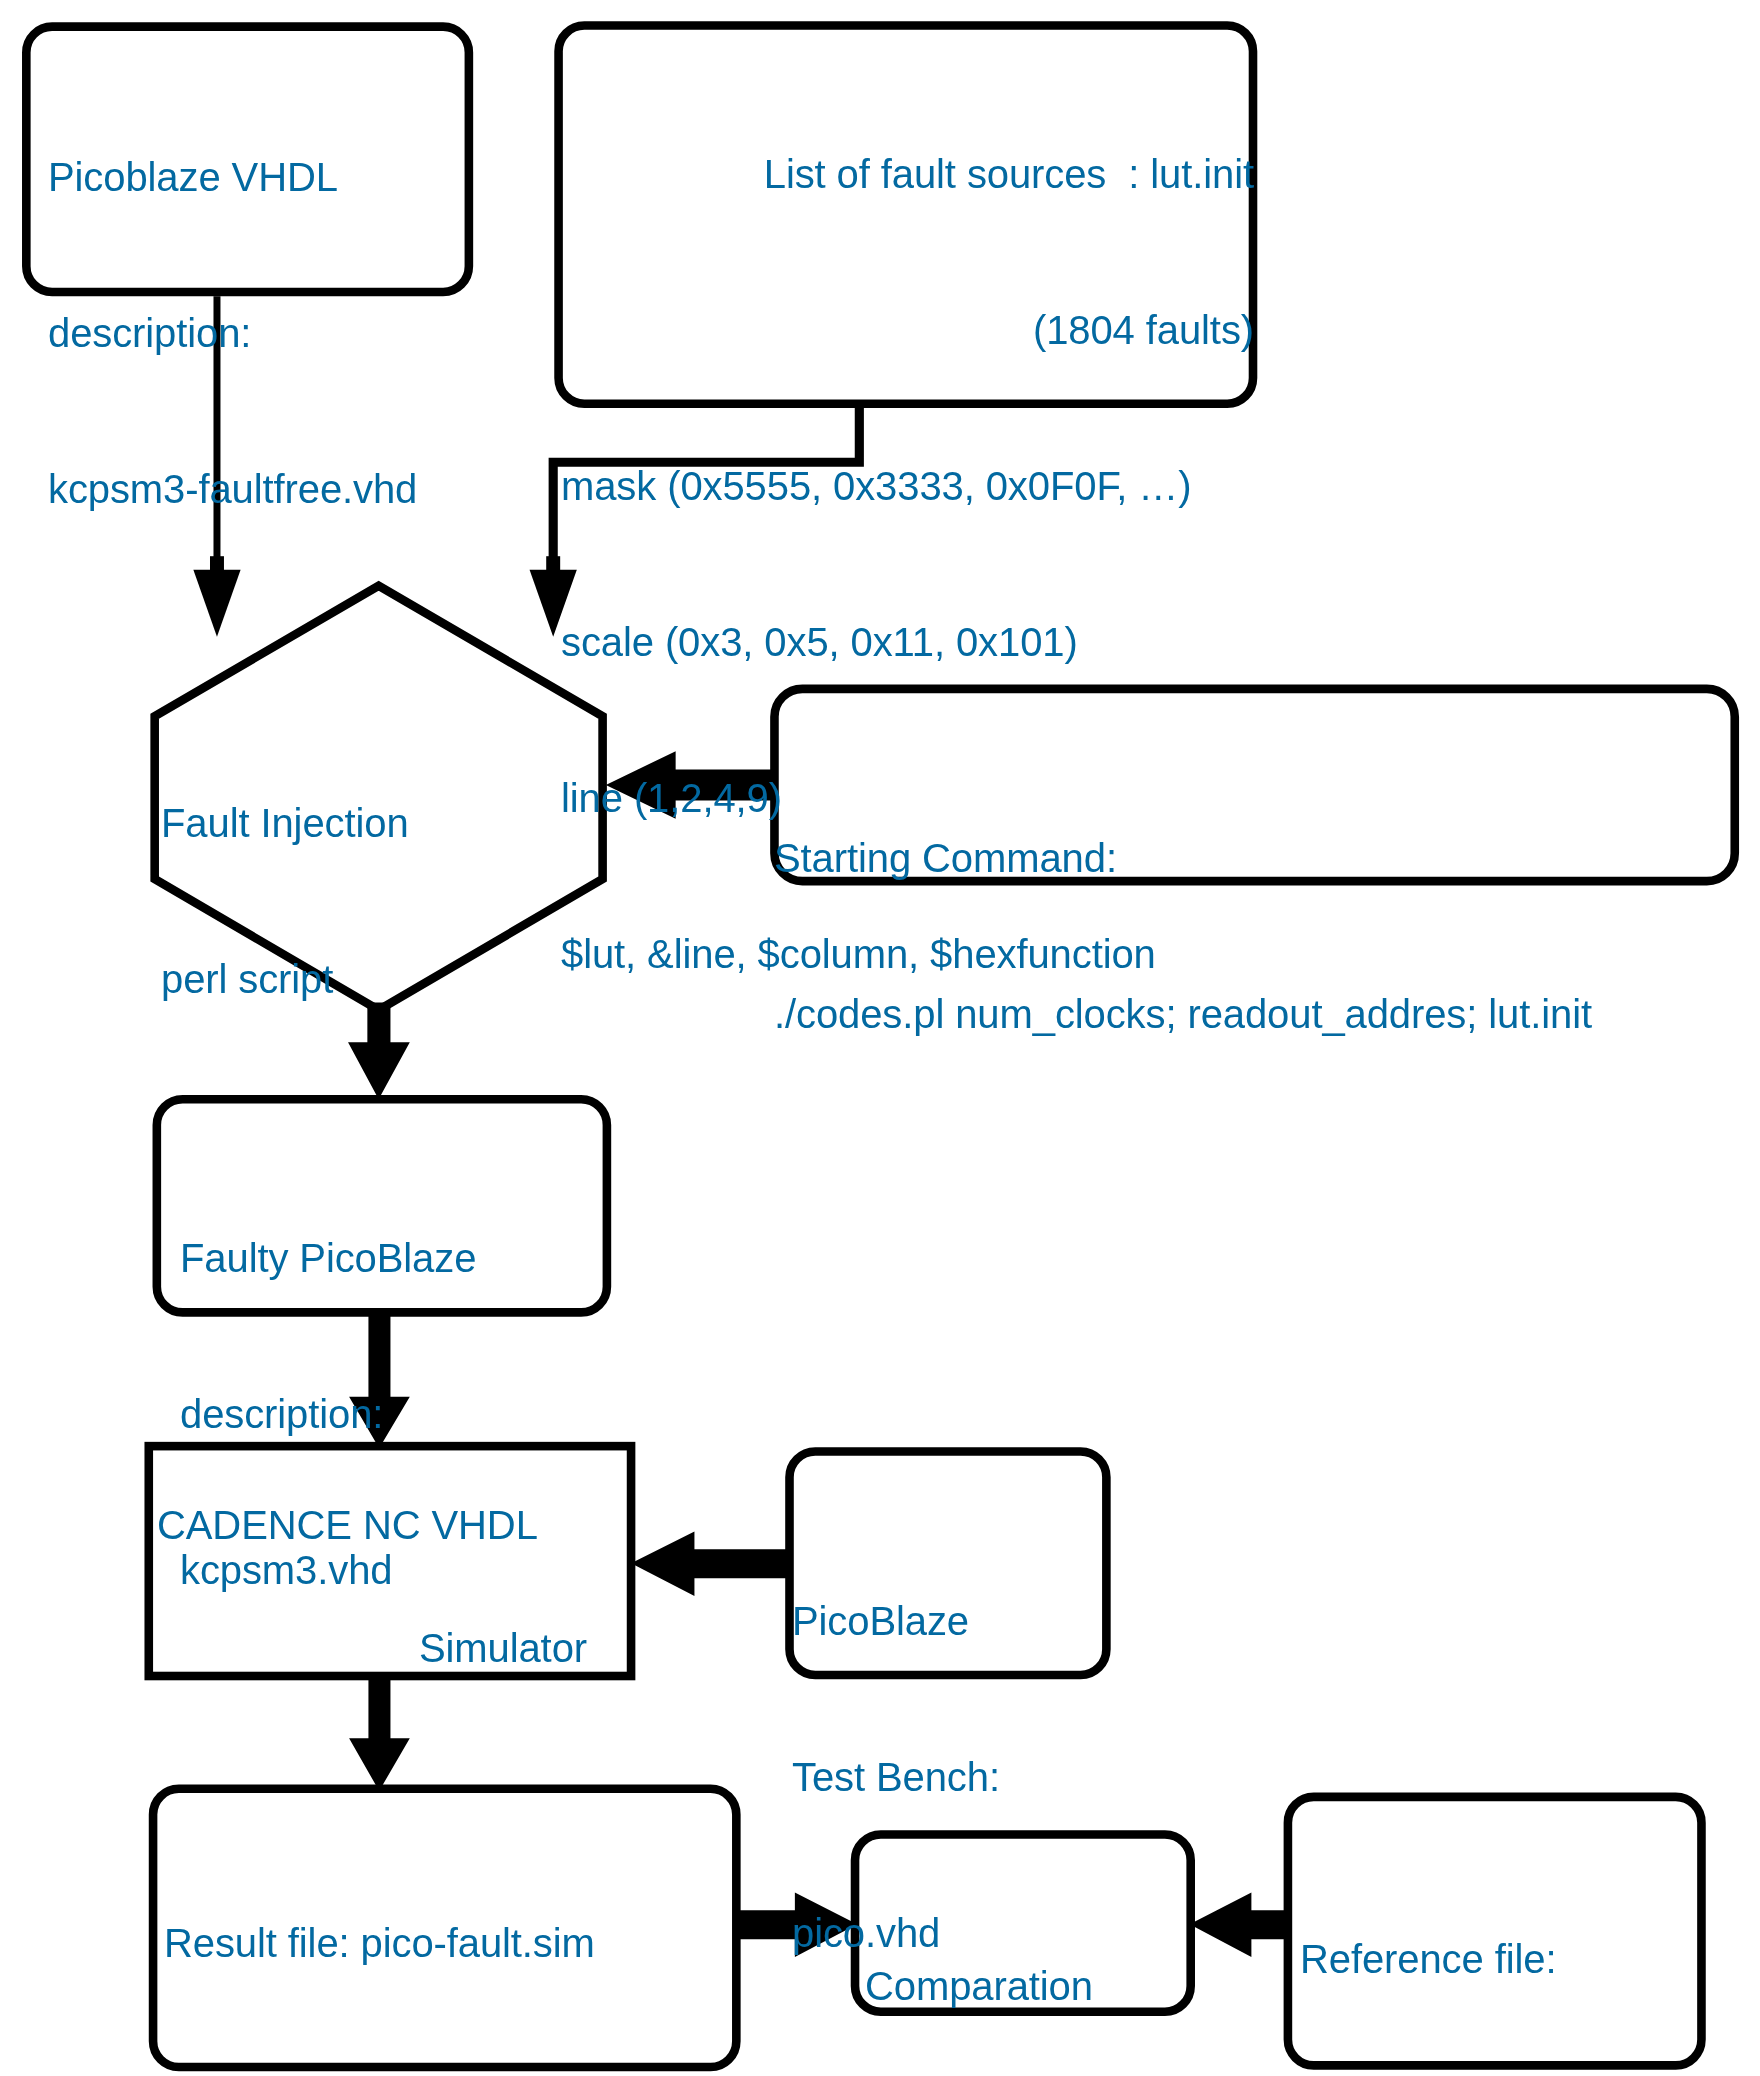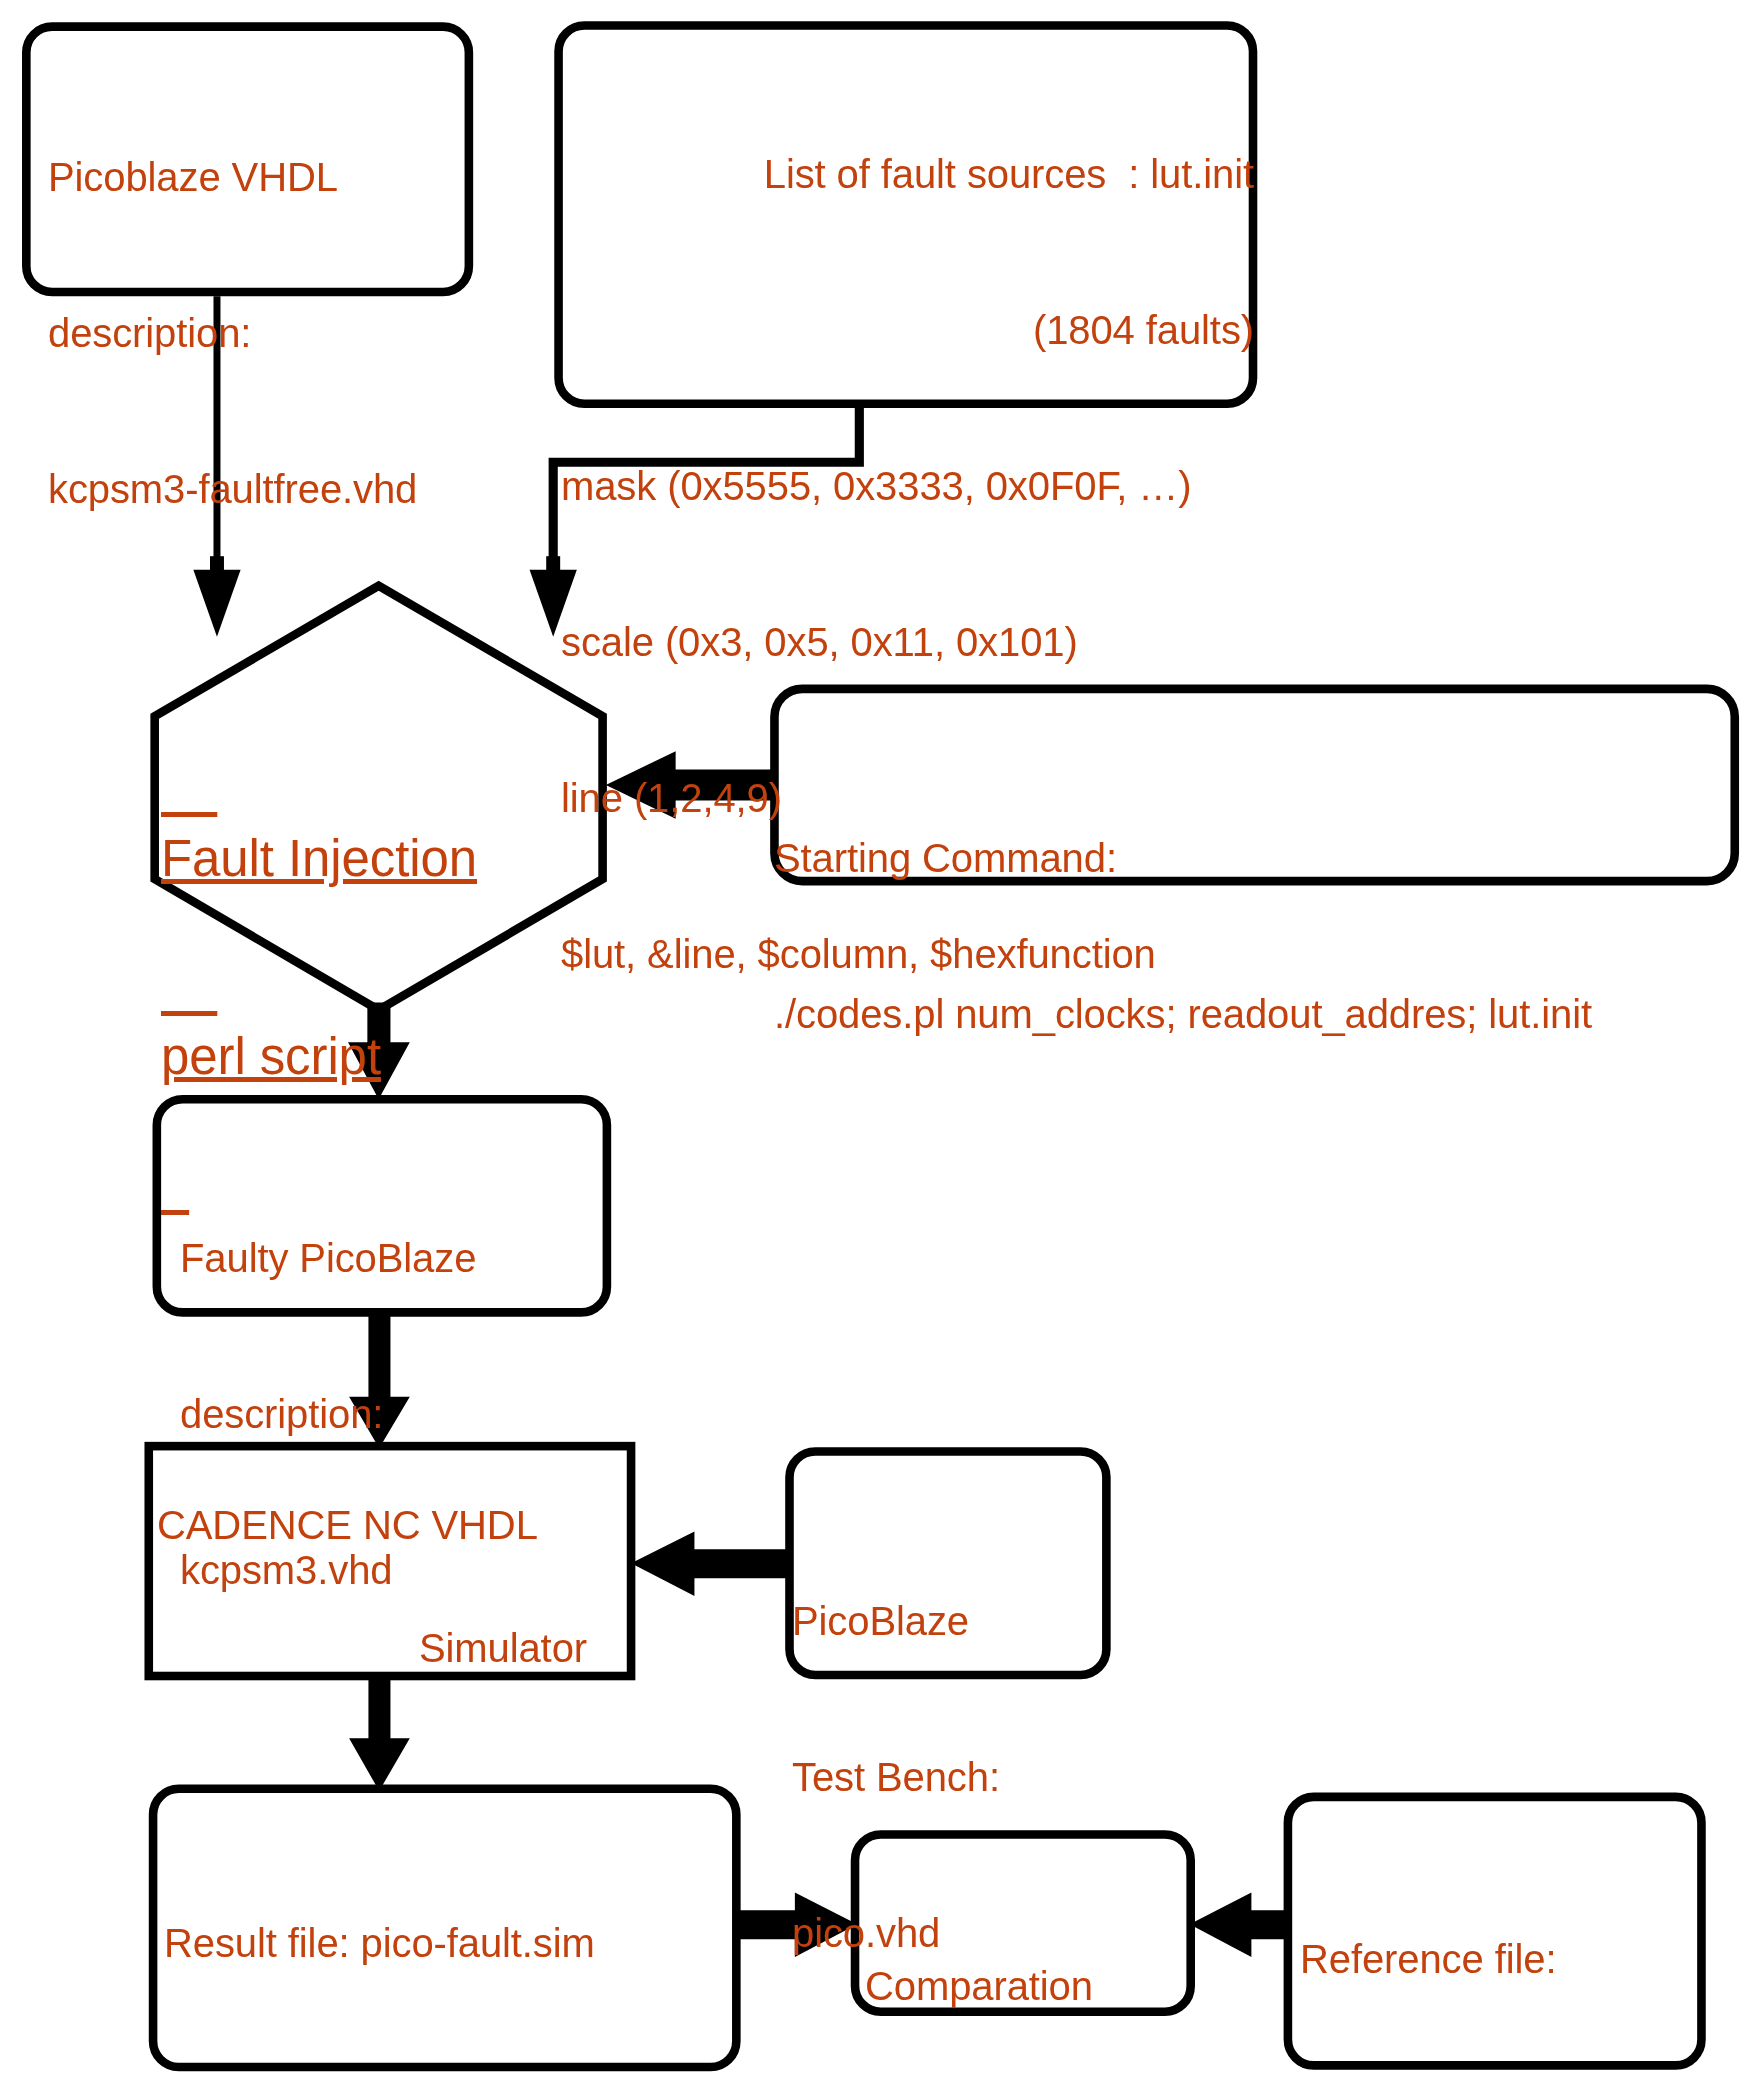--- a/index.html
+++ b/index.html
@@ -18,33 +18,33 @@
   }
   #shapes {
     position: absolute;
     left: 0;
     top: 0;
     width: 1760px;
     height: 2077px;
   }
   .node-text {
     position: absolute;
-    color: #c2410c;
+    color: #0369a1;
     font-family: "Liberation Sans", sans-serif;
     white-space: pre;
     line-height: 1.30;
     letter-spacing: -0.1px;
   }
   .t-center { text-align: right; }
   .t-left   { text-align: left; }
 
   
   #txt-picoblaze-vhdl   { left: 48px;   top: 47px;   width: 424px;  font-size: 40px; }
   #txt-fault-sources    { left: 561px; top: 44px;   width: 693px; font-size: 40px; }
-  #txt-fault-injection  { left: 161px;  top: 693px; width: 435px;  font-size: 51px; text-decoration: underline; }
+  #txt-fault-injection  { left: 161px;  top: 693px; width: 435px;  font-size: 40px; }
   #txt-starting-command { left: 774px; top: 728px; width: 913px; font-size: 40px; }
   #txt-faulty-pico      { left: 180px;  top: 1128px; width: 424px;  font-size: 40px; }
   #txt-cadence-line1    { left: 157px;  top: 1499px; width: 430px;  font-size: 40px; }
   #txt-cadence-line2    { left: 157px;  top: 1622px; width: 430px;  font-size: 40px; }
   #txt-testbench        { left: 792px; top: 1491px; width: 322px;  font-size: 40px; }
   #txt-result-file      { left: 164px;  top: 1813px; width: 537px; font-size: 40px; }
   #txt-comparation      { left: 865px; top: 1856px; width: 322px;  font-size: 40px; }
   #txt-reference-file   { left: 1300px; top: 1829px; width: 376px;  font-size: 40px; }
 </style>
 </head>

